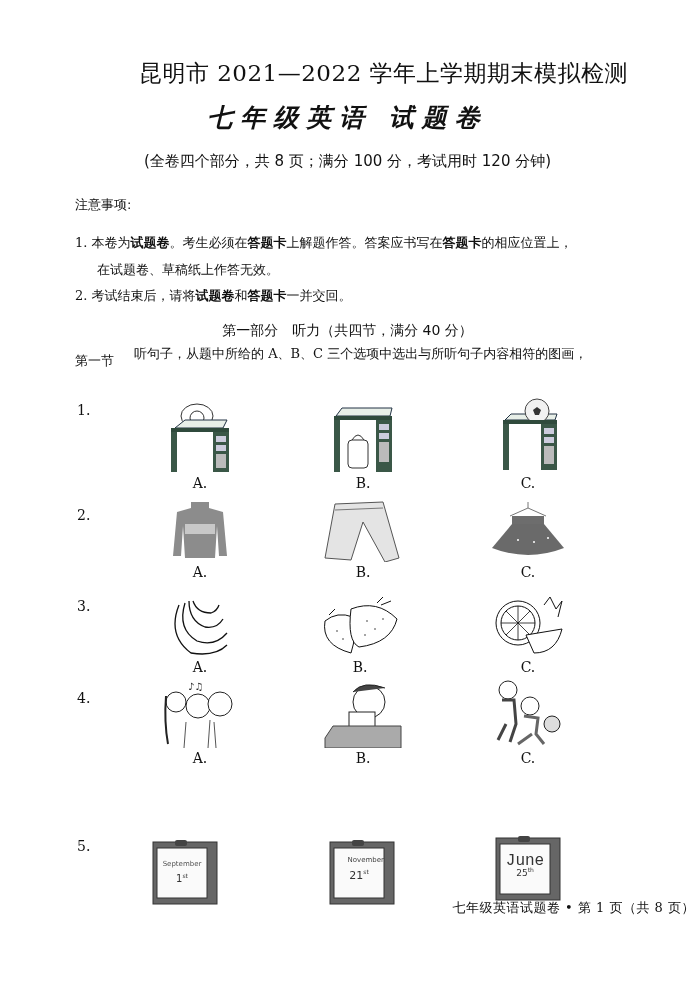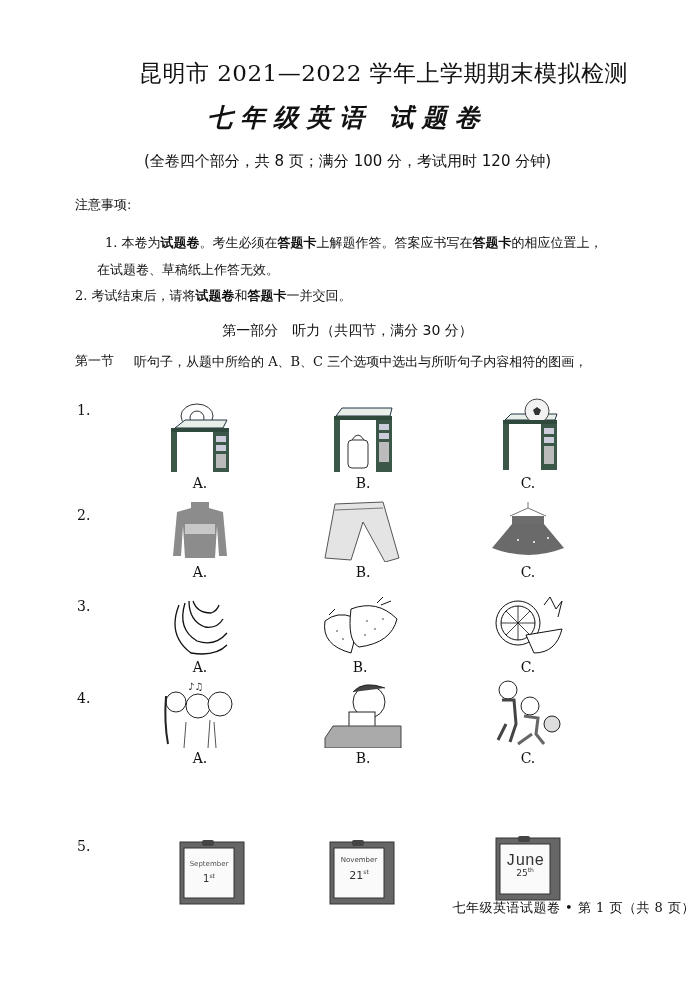--- a/index.html
+++ b/index.html
@@ -8,46 +8,46 @@
   .abs{position:absolute;}
   .title1{left:0;width:695px;top:58px;text-align:center;font-size:23px;letter-spacing:0.5px;padding-left:36px;}
   .title2{left:0;width:695px;top:101px;text-align:center;font-size:25px;font-weight:bold;letter-spacing:8px;
           font-family:"DejaVu Serif",serif;font-style:italic;}
   .subtitle{left:0;width:695px;top:152px;text-align:center;font-size:15px;font-family:"DejaVu Sans",sans-serif;}
   .notice-h{left:75px;top:196px;font-size:13px;font-family:"DejaVu Sans",sans-serif;}
   .note{font-size:13px;line-height:17px;}
   .note b{font-family:"DejaVu Sans",sans-serif;font-weight:bold;}
   .part-h{left:0;width:695px;top:322px;text-align:center;font-size:14px;font-family:"DejaVu Sans",sans-serif;}
   .sec-label{left:75px;top:352px;font-size:13px;}
-  .sec-text{left:134px;top:352px;font-size:13px;line-height:19px;width:500px;}
+  .sec-text{left:134px;top:344px;font-size:13px;line-height:19px;width:500px;}
   .qnum{left:77px;font-size:14px;}
   .opt{position:absolute;width:90px;text-align:center;}
   .opt .lbl{font-size:14px;margin-top:2px;}
   .footer{left:0;width:695px;top:899px;text-align:right;font-size:13px;letter-spacing:0.5px;}
   svg{display:block;margin:0 auto;}
 </style>
 </head>
 <body>
 
 <div class="abs title1">昆明市 2021—2022 学年上学期期末模拟检测</div>
 <div class="abs title2">七年级英语 试题卷</div>
 <div class="abs subtitle">(全卷四个部分，共 8 页；满分 100 分，考试用时 120 分钟)</div>
 
 <div class="abs notice-h">注意事项:</div>
-<div class="abs note" style="left:75px;top:234px;margin-left:30px;">
+<div class="abs note" style="left:75px;top:234px;">
   <span>1.</span>
   <span>本卷为</span><b>试题卷</b><span>。考生必须在</span><b>答题卡</b><span>上解题作答。答案应书写在</span><b>答题卡</b><span>的相应位置上，</span>
 </div>
 <div class="abs note" style="left:97px;top:261px;">在试题卷、草稿纸上作答无效。</div>
 <div class="abs note" style="left:75px;top:287px;">
   <span>2.</span>
   <span>考试结束后，请将</span><b>试题卷</b><span>和</span><b>答题卡</b><span>一并交回。</span>
 </div>
 
-<div class="abs part-h">第一部分　听力（共四节，满分 30 分）</div>
+<div class="abs part-h">第一部分　听力（共四节，满分 40 分）</div>
 <div class="abs sec-label">第一节</div>
 <div class="abs sec-text">
   <div>听句子，从题中所给的 A、B、C 三个选项中选出与所听句子内容相符的图画，</div>
 </div>
 
 <div class="abs qnum" style="top:402px;">1.</div>
 <div class="opt" style="left:155px;top:398px;">
   <svg width="70" height="75" viewBox="0 0 70 75">
     <ellipse cx="32" cy="18" rx="16" ry="12" fill="none" stroke="#333" stroke-width="1"></ellipse>
     <circle cx="32" cy="20" r="7" fill="none" stroke="#333"></circle>
@@ -181,37 +181,37 @@
     <path d="M14 22 L26 22 L28 46 L22 64 M18 46 L10 62" stroke="#444" fill="none" stroke-width="3"></path>
     <circle cx="42" cy="28" r="9" fill="#fff" stroke="#222"></circle>
     <path d="M36 38 L50 40 L48 56 L56 66 M44 56 L30 66" stroke="#666" fill="none" stroke-width="3"></path>
     <circle cx="64" cy="46" r="8" fill="#ddd" stroke="#222"></circle>
   </svg>
   <div class="lbl">C.</div>
 </div>
 
 <div class="abs qnum" style="top:838px;">5.</div>
 
-<div class="abs" style="left:172px;top:838px;width:80px;height:68px;">
+<div class="abs" style="left:145px;top:838px;width:80px;height:68px;">
   <svg width="80" height="68" viewBox="0 0 80 68">
     <rect x="8" y="4" width="64" height="62" fill="#666" stroke="#333"></rect>
     <rect x="12" y="10" width="50" height="50" fill="#fafafa" stroke="#333"></rect>
     <rect x="30" y="2" width="12" height="6" rx="2" fill="#444"></rect>
   </svg>
   <div class="abs" style="left:16px;top:22px;width:42px;text-align:center;font-family:'DejaVu Sans',sans-serif;font-size:7px;color:#555;">September</div>
   <div class="abs" style="left:16px;top:34px;width:42px;text-align:center;font-family:'DejaVu Sans',sans-serif;font-size:10px;color:#333;"><span>1</span><sup style="font-size:6px;">st</sup></div>
 </div>
 
 <div class="abs" style="left:322px;top:838px;width:80px;height:68px;">
   <svg width="80" height="68" viewBox="0 0 80 68">
     <rect x="8" y="4" width="64" height="62" fill="#666" stroke="#333"></rect>
     <rect x="12" y="10" width="50" height="50" fill="#fafafa" stroke="#333"></rect>
     <rect x="30" y="2" width="12" height="6" rx="2" fill="#444"></rect>
   </svg>
-  <div class="abs" style="left:12px;top:18px;width:50px;text-align:center;font-family:'DejaVu Sans',sans-serif;font-size:7px;color:#444;">November</div>
+  <div class="abs" style="left:12px;top:18px;width:50px;text-align:right;font-family:'DejaVu Sans',sans-serif;font-size:7px;color:#444;">November</div>
   <div class="abs" style="left:12px;top:30px;width:50px;text-align:center;font-family:'DejaVu Sans',sans-serif;font-size:11px;color:#333;"><span>21</span><sup style="font-size:6px;">st</sup></div>
 </div>
 
 <div class="abs" style="left:488px;top:834px;width:80px;height:68px;">
   <svg width="80" height="68" viewBox="0 0 80 68">
     <rect x="8" y="4" width="64" height="62" fill="#666" stroke="#333"></rect>
     <rect x="12" y="10" width="50" height="50" fill="#fafafa" stroke="#333"></rect>
     <rect x="30" y="2" width="12" height="6" rx="2" fill="#444"></rect>
   </svg>
   <div class="abs" style="left:12px;top:18px;width:50px;text-align:center;font-family:Liberation Mono, monospace;font-size:16px;color:#333;">June</div>

